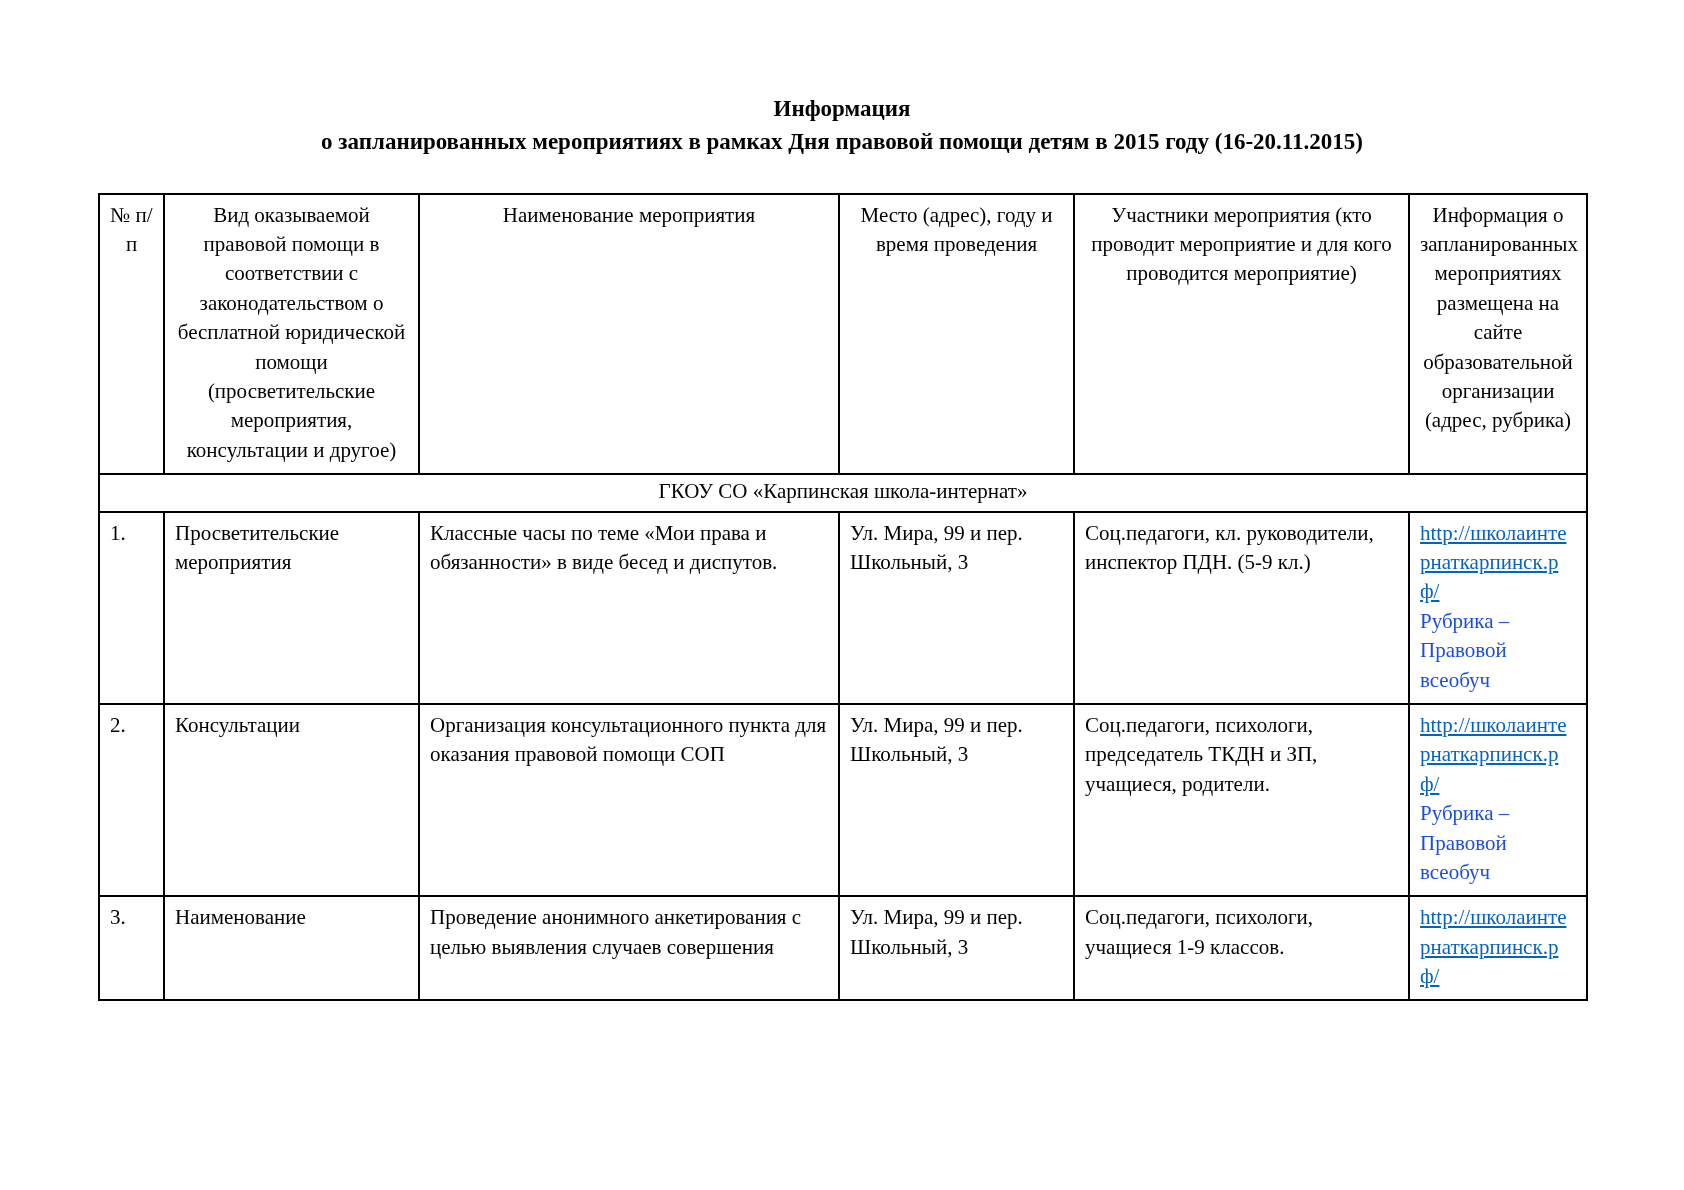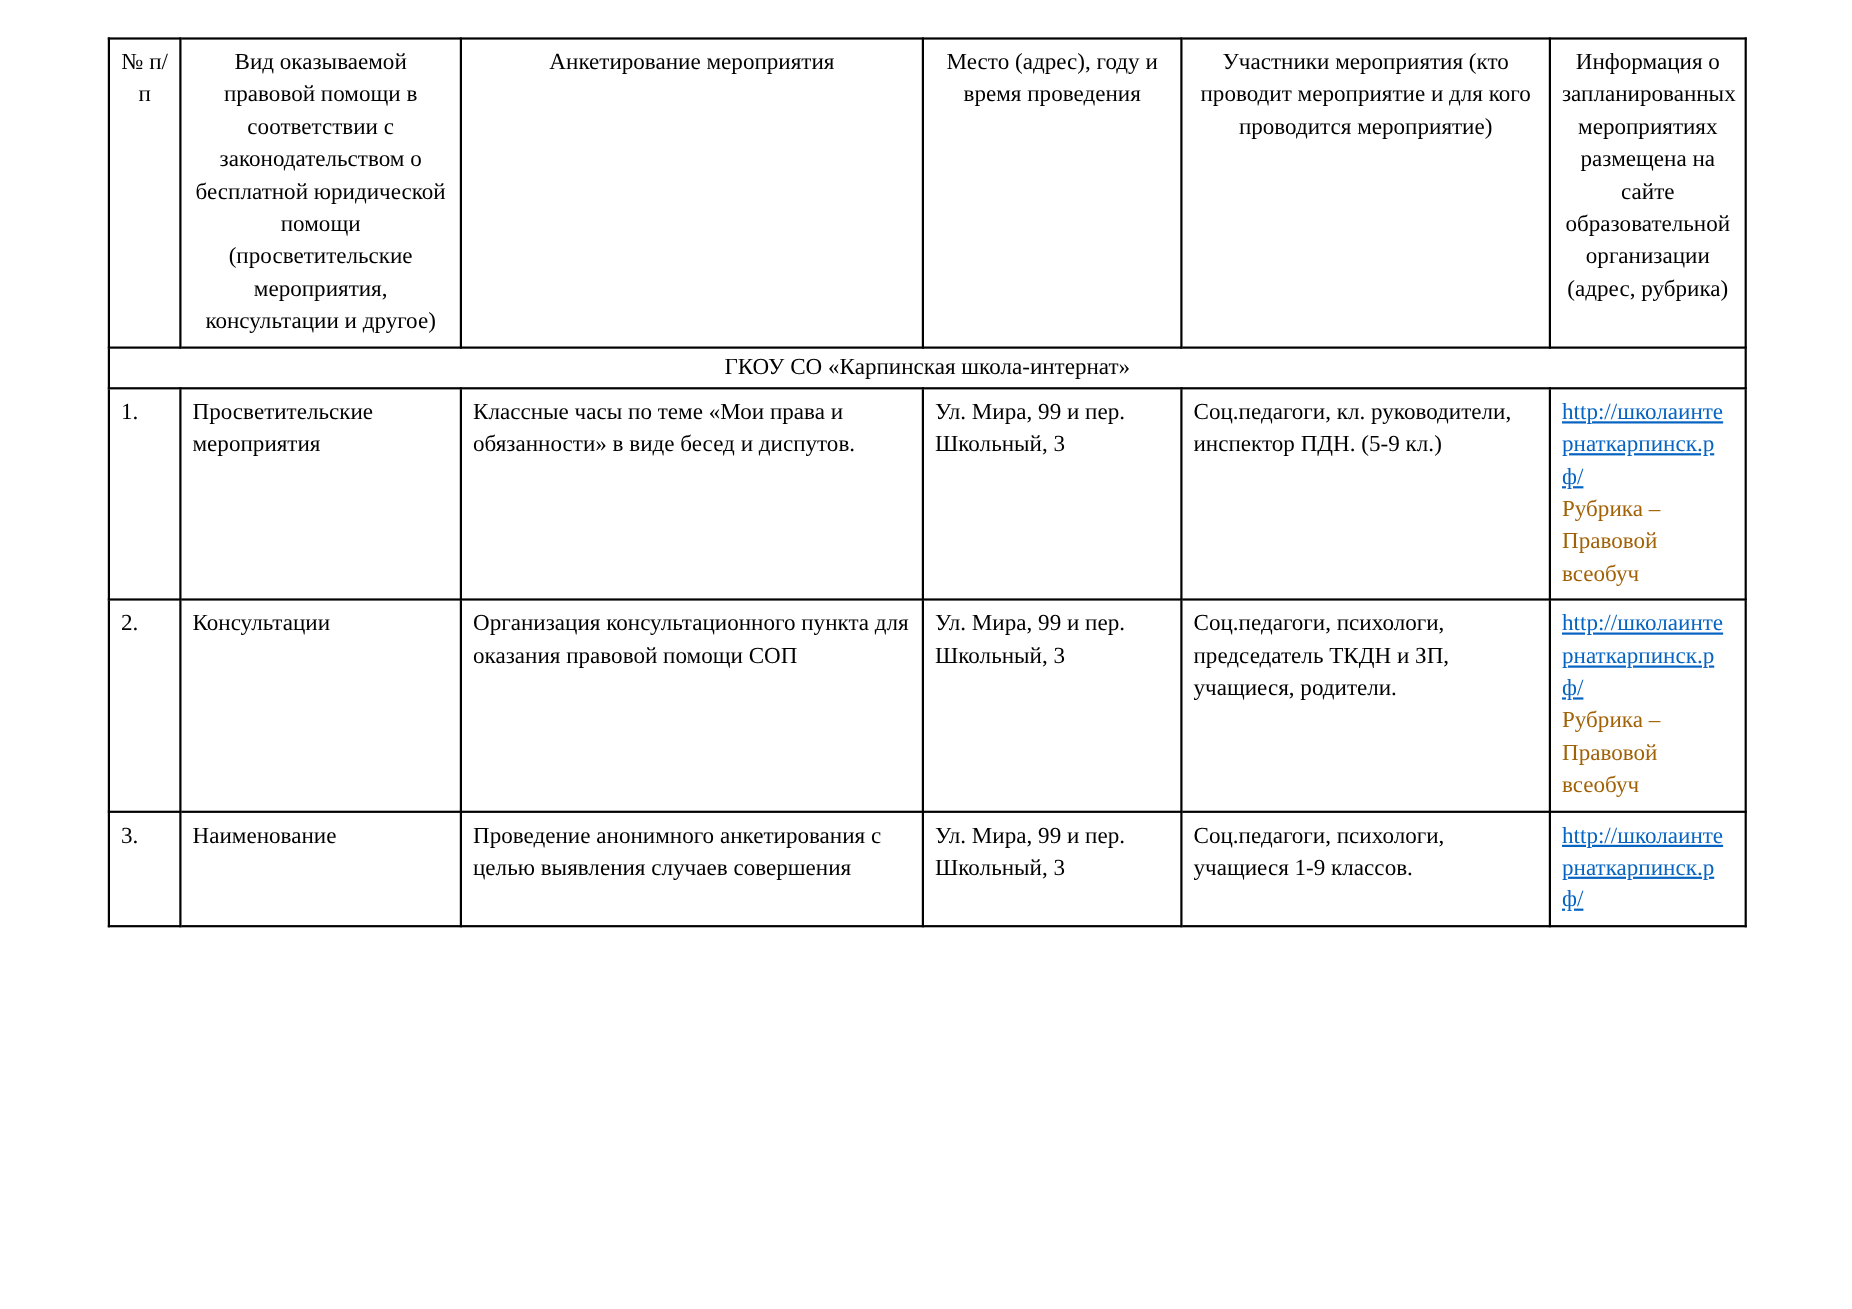--- a/index.html
+++ b/index.html
@@ -51,44 +51,48 @@
   }
   .body-row td { height: 186px; }
   .body-row.last td { height: 100px; }
   a.site-link {
     color: var(--link-color, #0563C1);
     text-decoration: underline;
     word-break: break-all;
     display: inline;
   }
   .rubric {
-    color: #a16207;
+    color: #1d4ed8;
     word-break: normal;
   }
 </style>
 </head>
 <body>
 
 <div class="page">
 
+  <div class="doc-title">
+    <div>Информация</div>
+    <div>о запланированных мероприятиях в рамках Дня правовой помощи детям в 2015 году (16-20.11.2015)</div>
+  </div>
 
   <table class="events-table">
     <colgroup>
       <col style="width:65px">
       <col style="width:255px">
       <col style="width:420px">
       <col style="width:235px">
       <col style="width:335px">
       <col style="width:178px">
     </colgroup>
     <thead>
       <tr>
         <th>№ п/п</th>
         <th>Вид оказываемой правовой помощи в соответствии  с законодательством о бесплатной юридической помощи (просветительские мероприятия, консультации и другое)</th>
-        <th>Анкетирование мероприятия</th>
+        <th>Наименование мероприятия</th>
         <th>Место (адрес), году и время проведения</th>
         <th>Участники мероприятия (кто проводит мероприятие и для кого проводится мероприятие)</th>
         <th>Информация о запланированных мероприятиях размещена на сайте образовательной организации (адрес, рубрика)</th>
       </tr>
     </thead>
     <tbody>
       <tr class="section-row">
         <td colspan="6">ГКОУ СО «Карпинская школа-интернат»</td>
       </tr>
 

